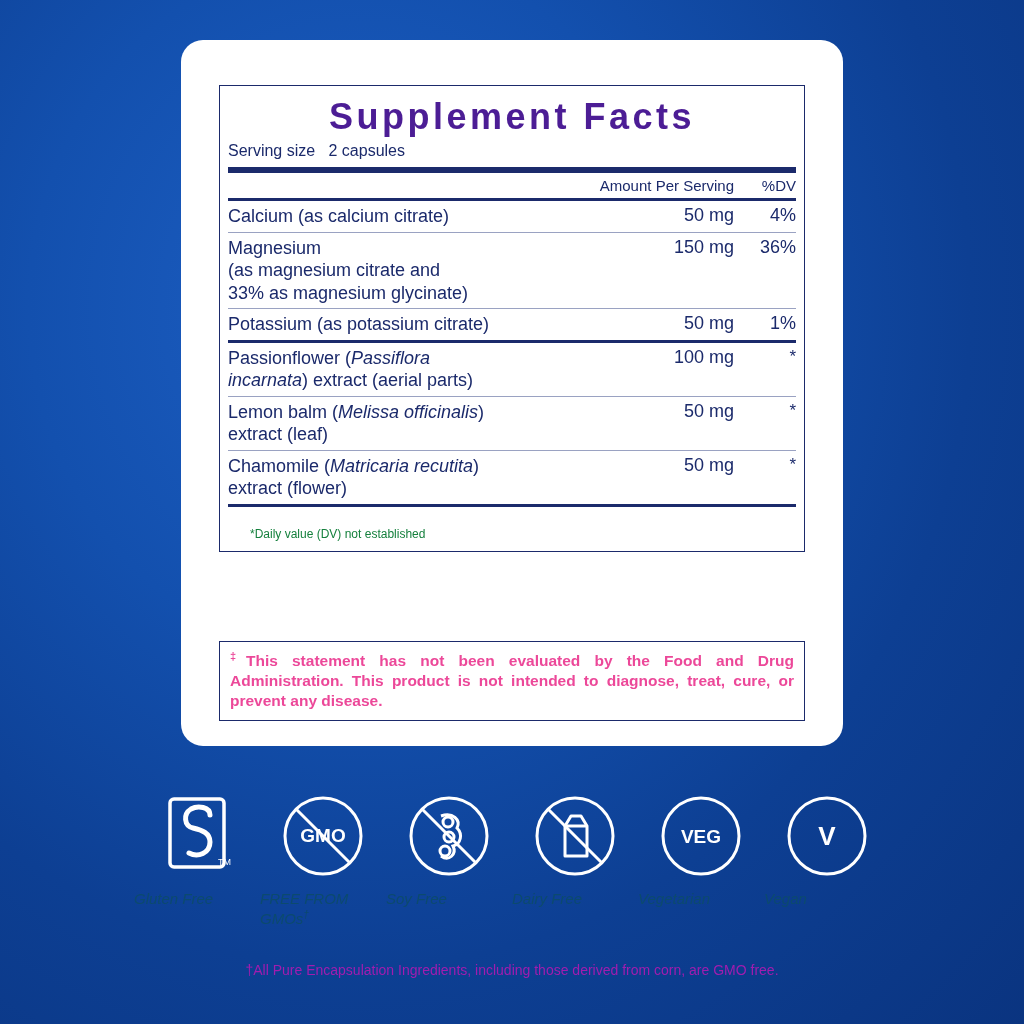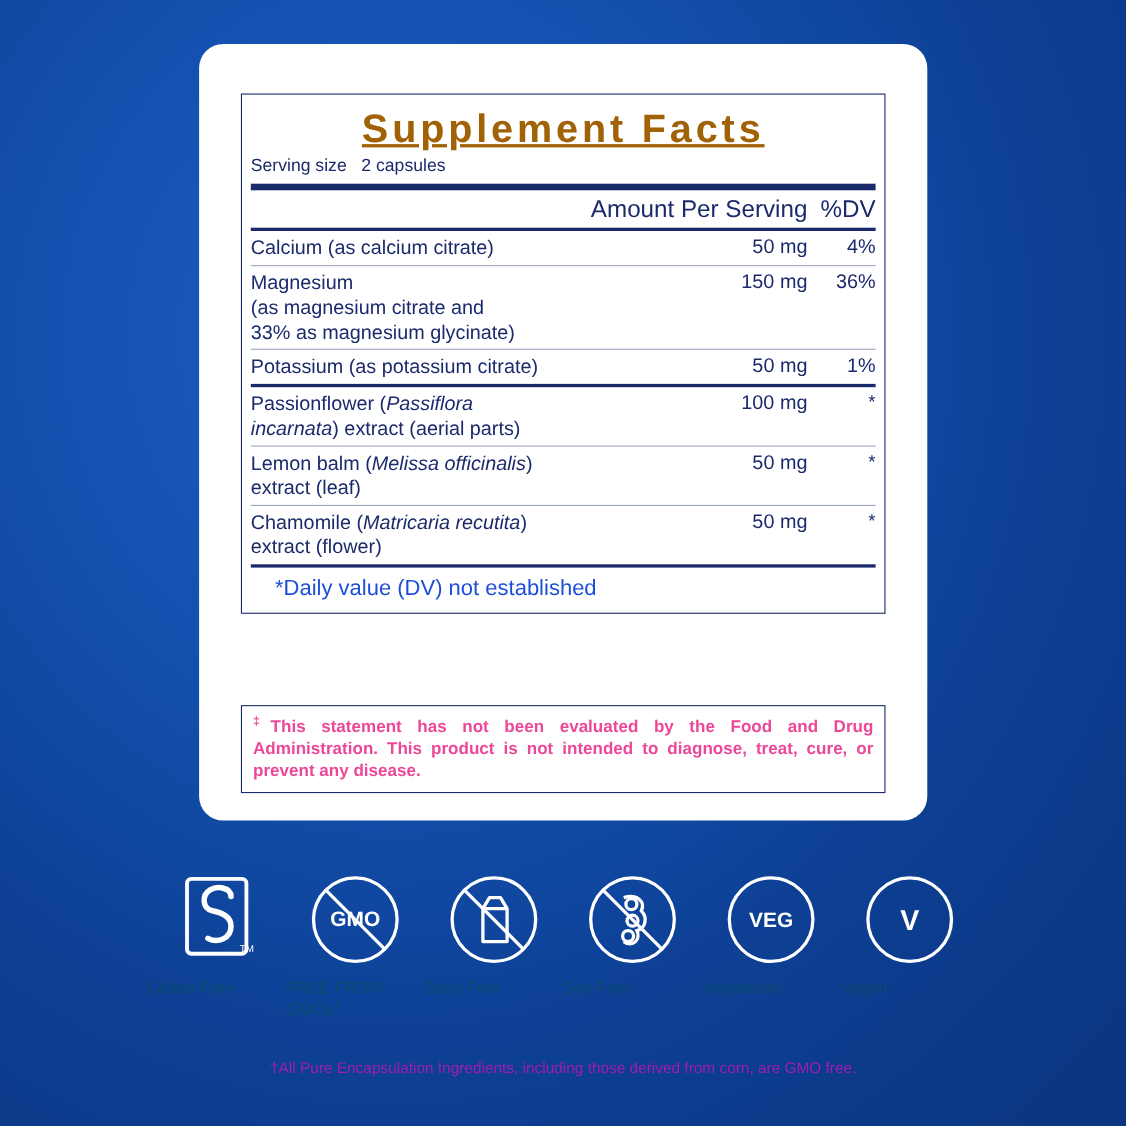--- a/index.html
+++ b/index.html
@@ -32,26 +32,25 @@
     top: 45px;
     width: 586px;
     border: 1.5px solid #1b2a6b;
     box-sizing: border-box;
     padding: 0;
   }
 
   .facts-title {
     font-size: 36px;
     font-weight: bold;
-    color: #a16207;
+    color: #4c1d95;
     letter-spacing: 3.5px;
     text-align: center;
     padding: 10px 0 4px 0;
     line-height: 1.15;
-    text-decoration: underline;
   }
 
   .serving-lines {
     padding: 0 8px 2px 8px;
     color: #1b2a6b;
     font-size: 16px;
     line-height: 1.30;
   }
 
   .rule-thick {
@@ -77,29 +76,29 @@
     color: #1b2a6b;
     font-size: 18px;
   }
   table.facts td {
     vertical-align: top;
     padding: 4px 0 4px 0;
   }
   td.name { text-align: left; line-height: 1.25; }
   td.amt  { text-align: right; width: 120px; white-space: nowrap; padding-right: 6px;}
   td.dv   { text-align: right; width: 62px; white-space: nowrap; }
-  tr.hdr td { font-size: 22px; padding-top: 4px; padding-bottom: 4px; }
+  tr.hdr td { font-size: 15px; padding-top: 4px; padding-bottom: 4px; }
   .hdr-amount { text-align: right; }
   .star { font-size: 17px; }
   em { font-style: italic; }
 
   .daily-note {
-    color: #1d4ed8;
-    font-size: 20px;
-    padding: 8px 8px 10px 30px;
+    color: #15803d;
+    font-size: 12px;
+    padding: 20px 8px 10px 30px;
   }
 
   .other-ing {
     position: absolute;
     left: 46px;
     top: 556px;
     width: 580px;
     color: #1b2a6b;
     font-size: 18px;
     line-height: 1.32;
@@ -140,20 +139,21 @@
   .badge .glyph {
     height: 92px;
     display: flex;
     align-items: center;
     justify-content: center;
   }
   .badge .cap {
     font-size: 15px;
     line-height: 1.25;
     margin-top: 8px;
+    font-style: italic;
   }
   .badge .cap sup { font-size: 10px; }
 
   .footnote {
     position: absolute;
     left: 0;
     top: 962px;
     width: 1024px;
     text-align: center;
     color: #a21caf;
@@ -300,45 +300,45 @@
     <div class="cap">
       FREE FROM<br>GMOs<sup>†</sup>
     </div>
   </div>
 
   <div class="badge">
     <div class="glyph">
       <svg width="84" height="84" viewBox="0 0 84 84" aria-hidden="true">
         <circle cx="42" cy="42" r="38" fill="none" stroke="#ffffff" stroke-width="3"></circle>
         <line x1="15" y1="15" x2="69" y2="69" stroke="#ffffff" stroke-width="3"></line>
-        <path d="M32 32 L32 62 L54 62 L54 32 L48 22 L38 22 Z" fill="none" stroke="#ffffff" stroke-width="3" stroke-linejoin="round"></path>
-        <line x1="32" y1="32" x2="54" y2="32" stroke="#ffffff" stroke-width="3"></line>
-      </svg>
-    </div>
-    <div class="cap">Dairy Free</div>
-  </div>
-
-  <div class="badge">
-    <div class="glyph">
-      <svg width="84" height="84" viewBox="0 0 84 84" aria-hidden="true">
-        <circle cx="42" cy="42" r="38" fill="none" stroke="#ffffff" stroke-width="3"></circle>
-        <line x1="15" y1="15" x2="69" y2="69" stroke="#ffffff" stroke-width="3"></line>
         <path d="M34 22 C46 18, 54 26, 50 34 C56 40, 54 50, 46 52 C50 60, 42 68, 34 62" fill="none" stroke="#ffffff" stroke-width="3"></path>
         <circle cx="41" cy="28" r="5" fill="none" stroke="#ffffff" stroke-width="3"></circle>
         <circle cx="42" cy="43" r="5" fill="none" stroke="#ffffff" stroke-width="3"></circle>
         <circle cx="38" cy="57" r="5" fill="none" stroke="#ffffff" stroke-width="3"></circle>
       </svg>
     </div>
     <div class="cap">Soy Free</div>
   </div>
 
   <div class="badge">
     <div class="glyph">
       <svg width="84" height="84" viewBox="0 0 84 84" aria-hidden="true">
         <circle cx="42" cy="42" r="38" fill="none" stroke="#ffffff" stroke-width="3"></circle>
+        <line x1="15" y1="15" x2="69" y2="69" stroke="#ffffff" stroke-width="3"></line>
+        <path d="M32 32 L32 62 L54 62 L54 32 L48 22 L38 22 Z" fill="none" stroke="#ffffff" stroke-width="3" stroke-linejoin="round"></path>
+        <line x1="32" y1="32" x2="54" y2="32" stroke="#ffffff" stroke-width="3"></line>
+      </svg>
+    </div>
+    <div class="cap">Dairy Free</div>
+  </div>
+
+  <div class="badge">
+    <div class="glyph">
+      <svg width="84" height="84" viewBox="0 0 84 84" aria-hidden="true">
+        <circle cx="42" cy="42" r="38" fill="none" stroke="#ffffff" stroke-width="3"></circle>
         <text x="42" y="49" fill="#ffffff" font-size="19" font-weight="bold" text-anchor="middle" font-family="'Liberation Sans', sans-serif">VEG</text>
       </svg>
     </div>
     <div class="cap">Vegetarian</div>
   </div>
 
   <div class="badge">
     <div class="glyph">
       <svg width="84" height="84" viewBox="0 0 84 84" aria-hidden="true">
         <circle cx="42" cy="42" r="38" fill="none" stroke="#ffffff" stroke-width="3"></circle>

